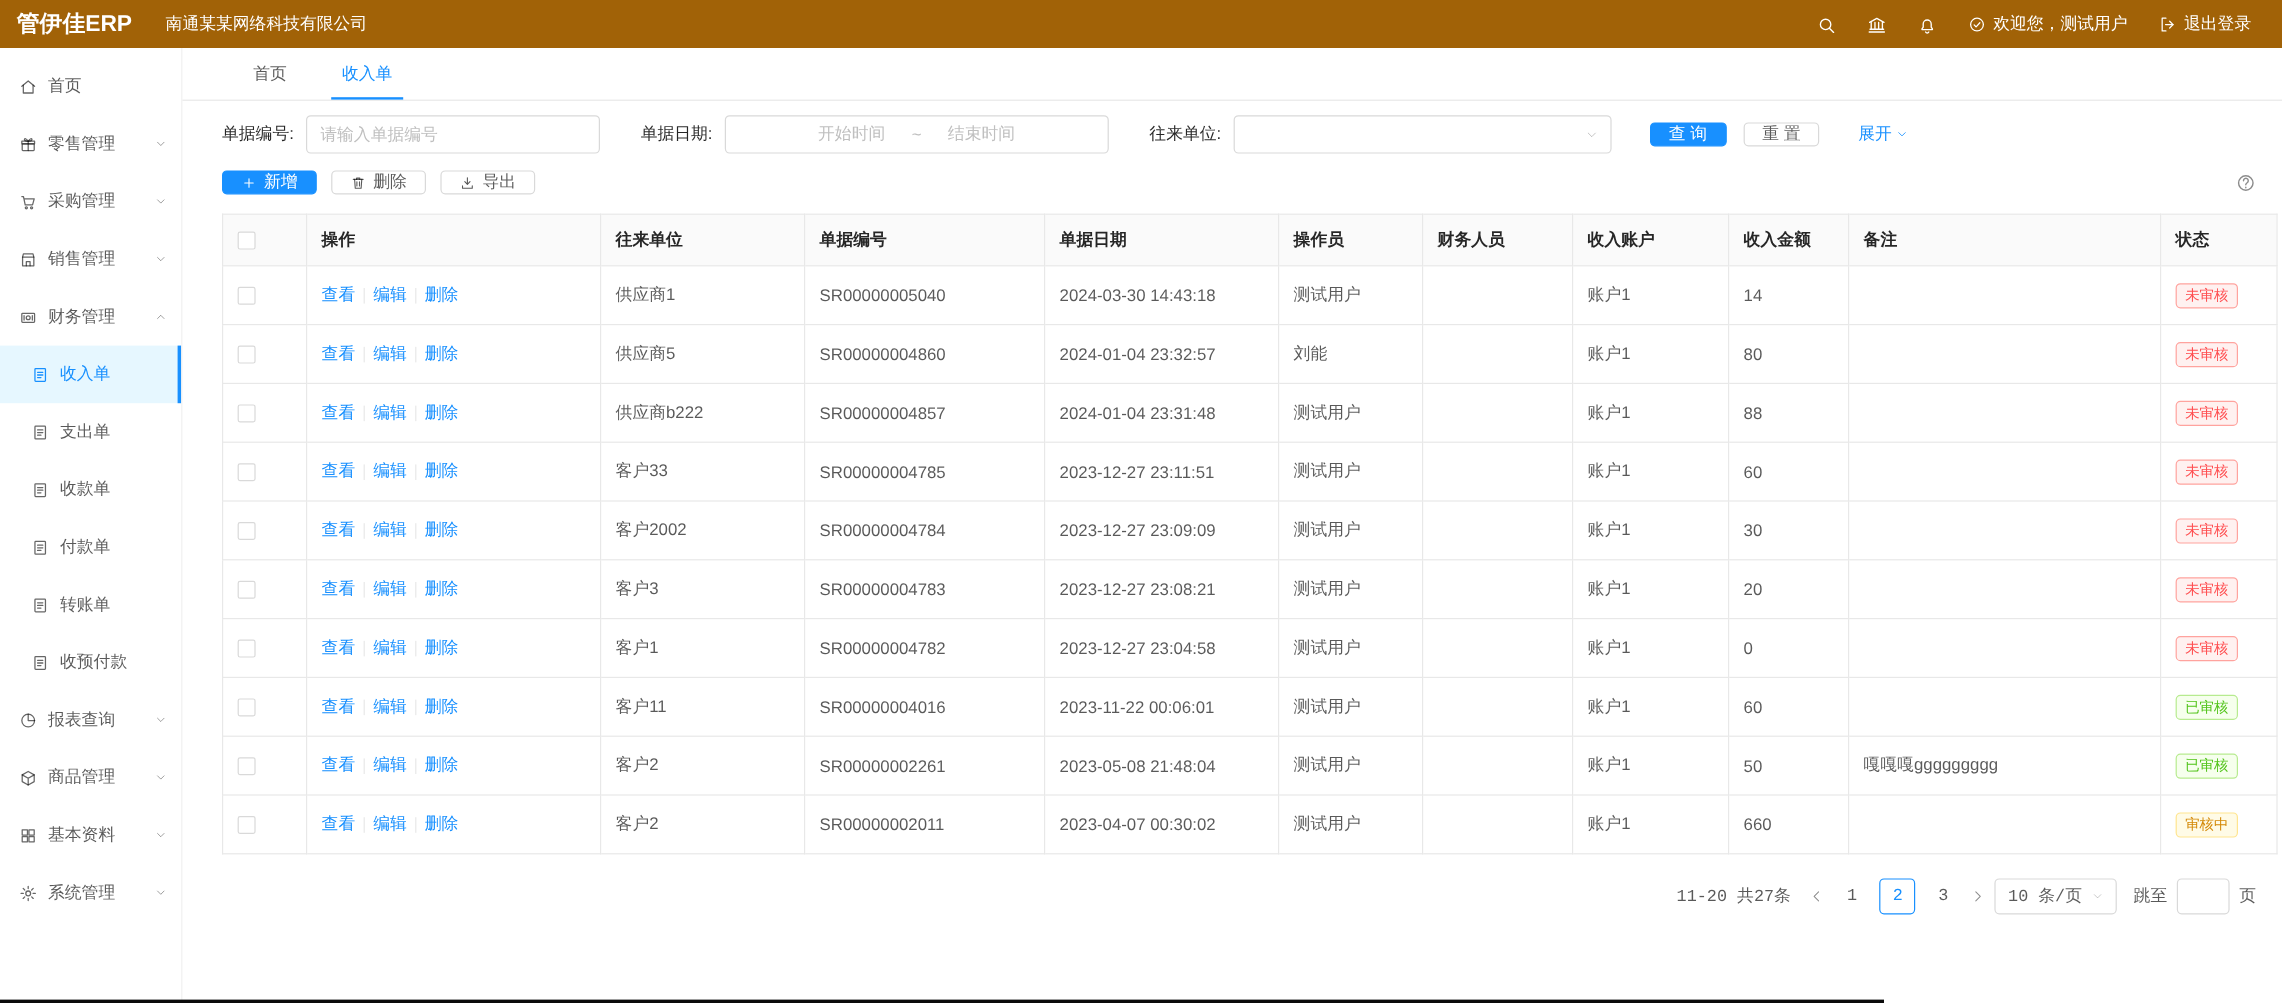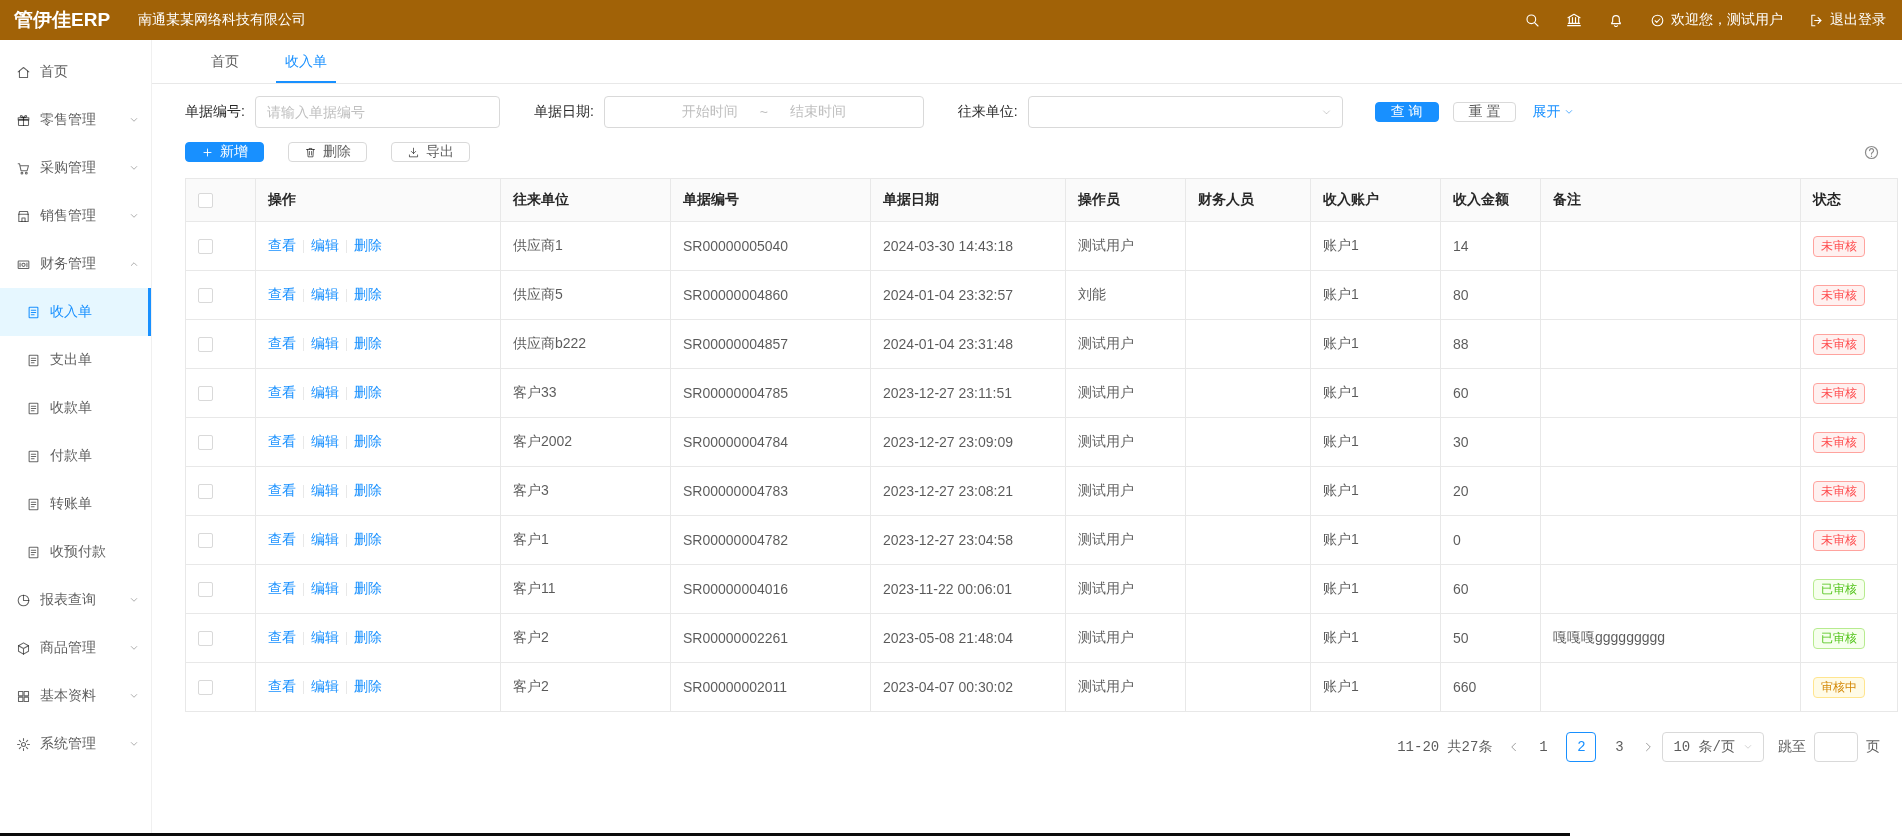--- a/index.html
+++ b/index.html
@@ -6,21 +6,21 @@
   html,body { width:1902px; height:836px; }
   body { font-family:"Liberation Sans","DejaVu Sans",sans-serif; font-size:14px;
          color:rgba(0,0,0,.65); background:#fff; overflow:hidden; position:relative; }
   [data-icon] { display:inline-block; }
   [data-icon] svg { width:100%; height:100%; display:block; }
 
   
   .topbar { height:40px; background:#a16207; display:flex; align-items:center; color:#fff; }
   .logo { width:130px; padding-left:14px; font-size:19px; font-weight:bold; white-space:nowrap; }
   .company { font-size:14px; margin-left:8px; }
-  .topbar-right { margin-left:auto; display:flex; align-items:center; gap:26px; padding-right:16px; }
+  .topbar-right { margin-left:auto; display:flex; align-items:flex-end; gap:26px; padding-right:26px; }
   .h-icon { width:16px; height:16px; cursor:pointer; color:#fff; }
   .h-item { display:flex; align-items:center; gap:6px; cursor:pointer; white-space:nowrap; }
   .h-icon.sm { width:15px; height:15px; }
 
   
   .main { display:flex; height:796px; }
   .sidebar { width:152px; flex:0 0 152px; border-right:1px solid #f0f0f0; padding-top:8px; overflow:hidden; background:#fff; }
   .menu-item, .submenu-item { height:48px; display:flex; align-items:center; padding:0 12px 0 16px; cursor:pointer; color:rgba(0,0,0,.65); }
   .menu-item .icon, .submenu-item .icon { width:15px; height:15px; flex:0 0 15px; color:rgba(0,0,0,.6); }
   .m-label { margin-left:9px; white-space:nowrap; font-size:14px; }
@@ -45,25 +45,25 @@
   .range { width:320px; height:32px; border:1px solid #d9d9d9; border-radius:4px; display:flex;
            align-items:center; justify-content:center; gap:22px; color:#bfbfbf; cursor:pointer; }
   .select { width:315px; height:32px; border:1px solid #d9d9d9; border-radius:4px; position:relative; cursor:pointer; background:#fff; }
   .sel-arrow { position:absolute; right:10px; top:10px; width:11px; height:11px; color:rgba(0,0,0,.25); }
   .btn { height:20px; padding:0 15px; border:1px solid #d9d9d9; border-radius:4px; background:#fff;
          color:rgba(0,0,0,.65); font-size:14px; cursor:pointer; display:inline-flex; align-items:center;
          gap:6px; font-family:inherit; white-space:nowrap; }
   .btn.primary { background:#1890ff; border-color:#1890ff; color:#fff; }
   .filters .btn.primary { margin-left:32px; }
   .filters .btn + .btn { margin-left:14px; }
-  .expand-link { color:#1890ff; margin-left:16px; display:inline-flex; align-items:center; gap:4px; cursor:pointer; text-decoration:none; }
+  .expand-link { color:#1890ff; margin-left:32px; display:inline-flex; align-items:center; gap:4px; cursor:pointer; text-decoration:none; }
   .exp-arrow { width:10px; height:10px; }
 
   
-  .toolbar { display:flex; align-items:center; gap:24px; margin:14px 0 16px;font-family:Liberation Serif, serif; }
+  .toolbar { display:flex; align-items:center; gap:12px; margin:14px 0 16px;font-family:Liberation Serif, serif; }
   .b-icon { width:13px; height:13px; }
   .help { width:17px; height:17px; margin-left:auto; color:rgba(0,0,0,.45); cursor:pointer; }
 
   
   table.grid { width:100%; border-collapse:collapse; table-layout:fixed; }
   .grid th, .grid td { border:1px solid #e8e8e8; padding:0 12px; text-align:left;
                        overflow:hidden; white-space:nowrap; text-overflow:ellipsis; }
   .grid th { height:43px; background:#fafafa; color:rgba(0,0,0,.85); font-weight:600; font-size:14px; }
   .grid td { height:49px; color:rgba(0,0,0,.65); font-size:14px; background:#fff; }
   .c-center { text-align:left; }

